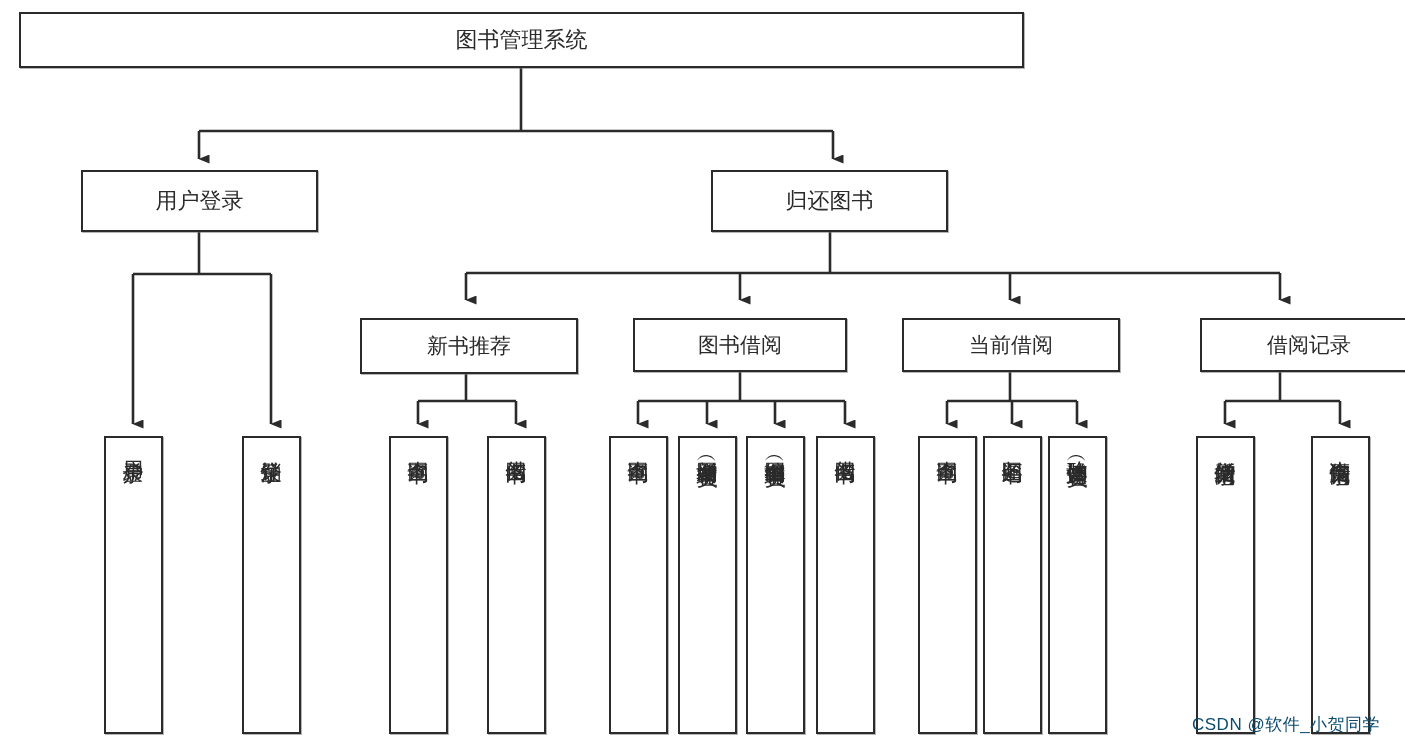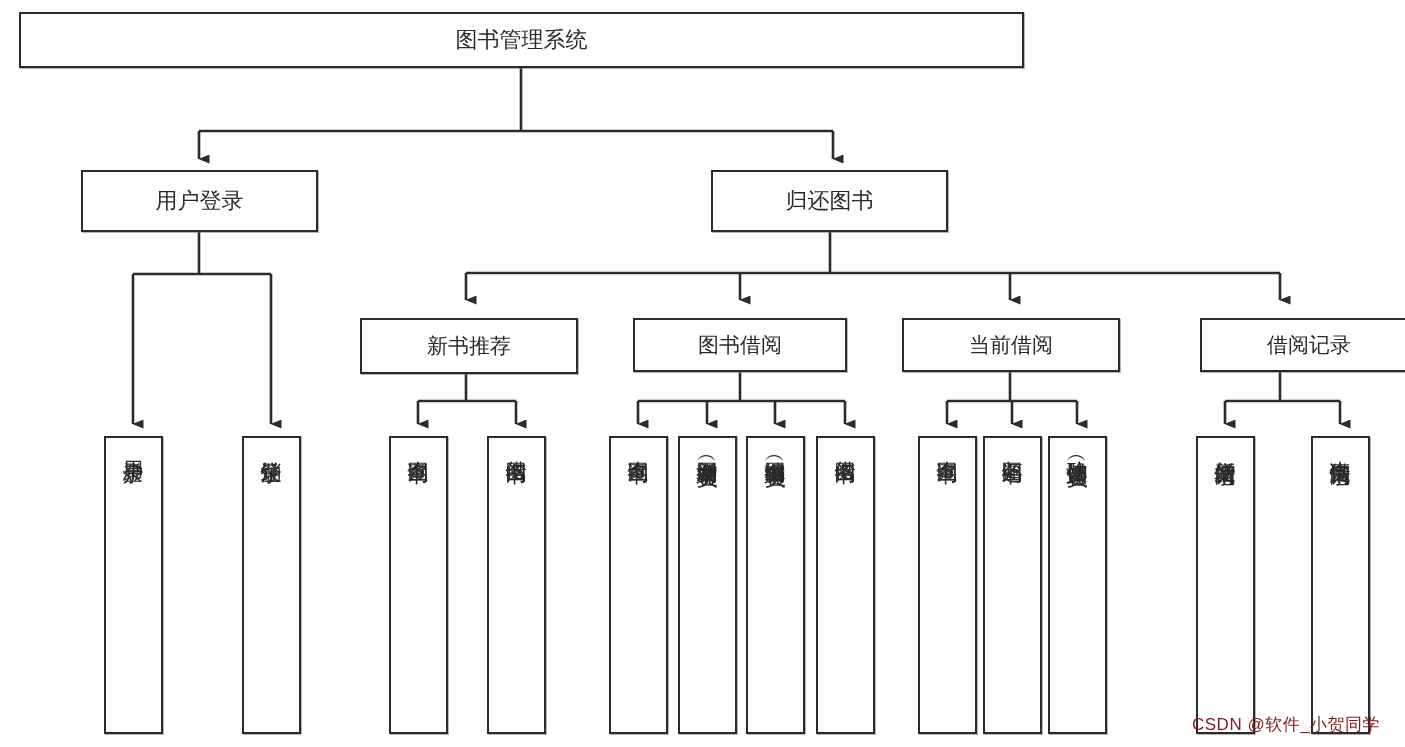--- a/index.html
+++ b/index.html
@@ -52,21 +52,21 @@
   .node.leaf .node-label {
     writing-mode: vertical-rl;
     text-orientation: upright;
     font-size: 21px;
     letter-spacing: 1px;
     line-height: 1;
     white-space: nowrap;
   }
   .watermark {
     position: absolute;
-    color: #7f1d1d;
+    color: #0c4a6e;
     font-size: 17px;
     letter-spacing: 0.5px;
     white-space: nowrap;
     user-select: none;
   }
 </style>
 </head>
 <body>
 
 <div id="canvas">

